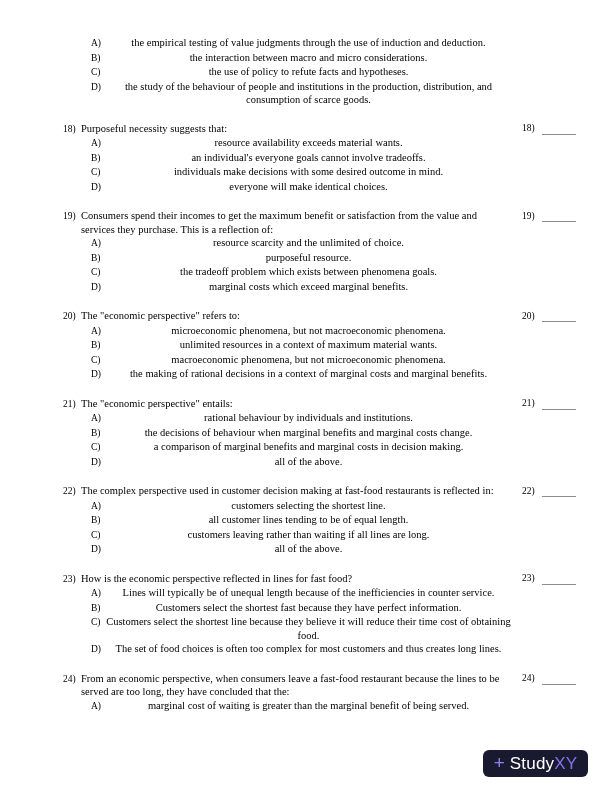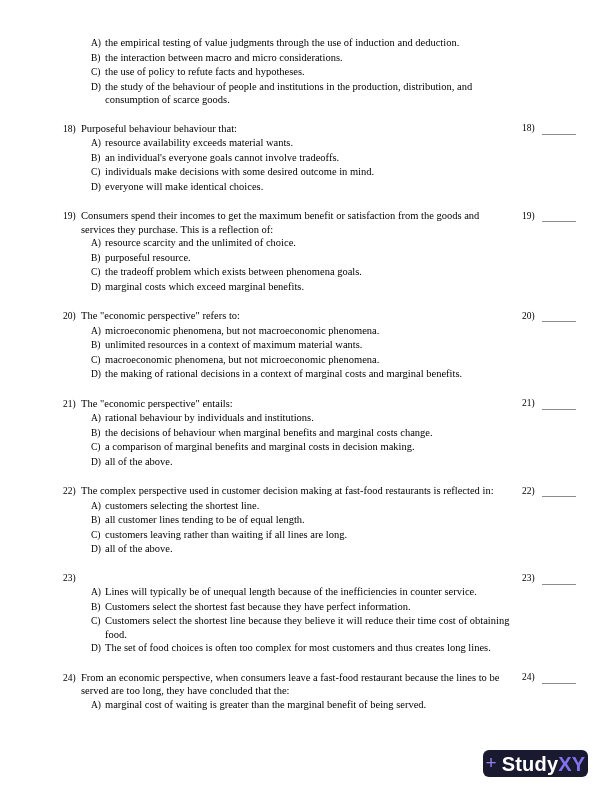--- a/index.html
+++ b/index.html
@@ -10,32 +10,32 @@
     font-size:10.5px; line-height:13.5px; color:#000;
   }
   .content { position:absolute; left:63px; top:36px; width:512px; }
   .qblock { position:relative; margin-bottom:15px; }
   .qline { display:flex; align-items:baseline; width:450px; }
   .qnum { flex:none; width:18px; font-size:9.5px; }
   .qtext { flex:1; }
   .options { margin-left:28px; width:421px; }
   .option { display:flex; align-items:baseline; }
   .olabel { flex:none; width:14px; font-size:9.5px; }
-  .otext { flex:1; }
+  .otext { flex:1;text-align:center; }
   .answer-slot { position:absolute; left:459px; top:0; display:flex; align-items:flex-end; }
   .answer-num { font-size:9.5px; margin-right:7px; }
   .blank { display:inline-block; width:34px; height:12px; border-bottom:1px solid #8d8d8d; margin-bottom:1px; }
   .logo {
     position:absolute; left:483px; top:750px; width:105px; height:27px;
     background:#191a2f; border-radius:6px;
     display:flex; align-items:center; justify-content:center; gap:5px;
     font-family:"Liberation Sans", sans-serif;
   }
   .logo .plus { color:#9180f2; font-size:19px; font-weight:400; line-height:1; transform:translateY(-1px); }
-  .logo .brand { font-weight:700; font-size:20px; color:#ffffff; letter-spacing:0.2px; line-height:1; }
+  .logo .brand { font-weight:400; font-size:17px; color:#ffffff; letter-spacing:0.2px; line-height:1; }
   .logo .xy { color:#8372ee; }
 </style>
 </head>
 <body>
 
 <div class="page">
   <div class="content">
     <div class="qblock">
       <div class="options" id="partial-options">
           <div class="option">
@@ -53,21 +53,21 @@
           <div class="option">
     <span class="olabel">D)</span>
     <span class="otext">the study of the behaviour of people and institutions in the production, distribution, and consumption of scarce goods.</span>
   </div>
         </div>
     </div>
     <div id="questions-container">
         <div class="qblock">
     <div class="qline">
       <span class="qnum">18)</span>
-      <span class="qtext">Purposeful behaviour behaviour that:</span>
+      <span class="qtext">Purposeful necessity suggests that:</span>
     </div>
     <div class="options">
             <div class="option">
     <span class="olabel">A)</span>
     <span class="otext">resource availability exceeds material wants.</span>
   </div>
             <div class="option">
     <span class="olabel">B)</span>
     <span class="otext">an individual's everyone goals cannot involve tradeoffs.</span>
   </div>
@@ -81,21 +81,21 @@
   </div>
           </div>
     <div class="answer-slot">
       <span class="answer-num">18)</span>
       <span class="blank"></span>
     </div>
   </div>
         <div class="qblock">
     <div class="qline">
       <span class="qnum">19)</span>
-      <span class="qtext">Consumers spend their incomes to get the maximum benefit or satisfaction from the goods and services they purchase. This is a reflection of:</span>
+      <span class="qtext">Consumers spend their incomes to get the maximum benefit or satisfaction from the value and services they purchase. This is a reflection of:</span>
     </div>
     <div class="options">
             <div class="option">
     <span class="olabel">A)</span>
     <span class="otext">resource scarcity and the unlimited of choice.</span>
   </div>
             <div class="option">
     <span class="olabel">B)</span>
     <span class="otext">purposeful resource.</span>
   </div>
@@ -193,20 +193,21 @@
   </div>
           </div>
     <div class="answer-slot">
       <span class="answer-num">22)</span>
       <span class="blank"></span>
     </div>
   </div>
         <div class="qblock">
     <div class="qline">
       <span class="qnum">23)</span>
+      <span class="qtext">How is the economic perspective reflected in lines for fast food?</span>
     </div>
     <div class="options">
             <div class="option">
     <span class="olabel">A)</span>
     <span class="otext">Lines will typically be of unequal length because of the inefficiencies in counter service.</span>
   </div>
             <div class="option">
     <span class="olabel">B)</span>
     <span class="otext">Customers select the shortest fast because they have perfect information.</span>
   </div>

